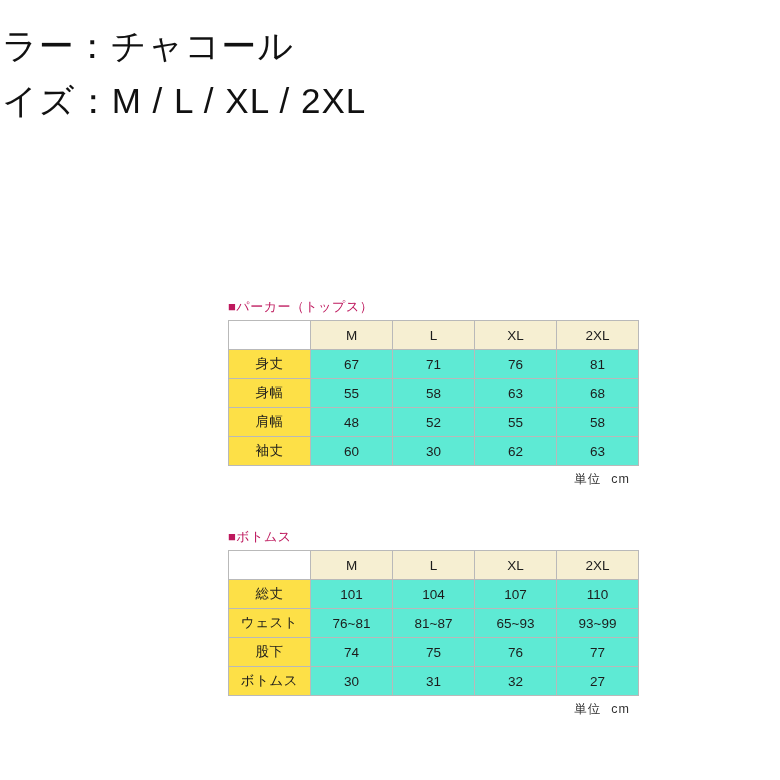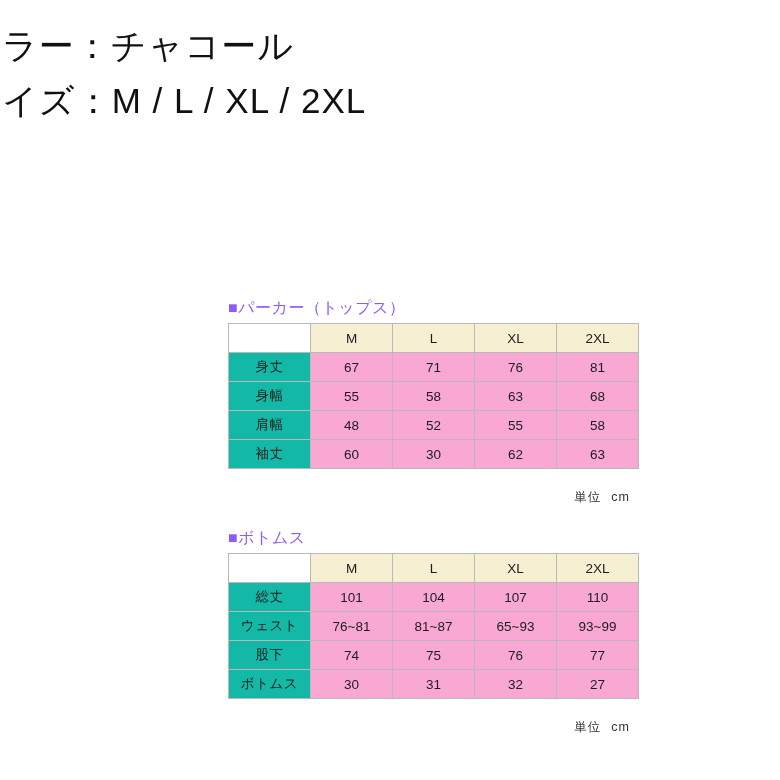--- a/index.html
+++ b/index.html
@@ -36,22 +36,22 @@
   
   .table-section {
     position: absolute;
     left: 228px;
     width: 410px;
   }
   #section-tops { top: 298px; }
   #section-bottoms { top: 528px; }
 
   .section-title {
-    font-size: 16px;
-    color: #8b5cf6;
+    font-size: 13px;
+    color: #be185d;
     margin-bottom: 4px;
     white-space: nowrap;
     letter-spacing: 0.5px;
     font-family: Liberation Serif, serif;
   }
 
   table.size-table {
     border-collapse: collapse;
     table-layout: fixed;
     width: 410px;
@@ -80,34 +80,34 @@
     border-top-color: #ffffff;
   }
   
   th.size-head {
     background: #f6efd2;
     font-weight: 700;
     font-size: 14px;
   }
   
   td.row-label {
-    background: #14b8a6;
+    background: #fde047;
     font-size: 13px;
     letter-spacing: 0.5px;
   }
   td.value {
-    background: #f9a8d4;
+    background: #5eead4;
     font-size: 13.5px;
   }
 
   .unit-note {
     text-align: right;
     font-size: 12.5px;
     color: #333333;
-    margin-top: 20px;
+    margin-top: 5px;
     padding-right: 8px;
     letter-spacing: 1px;
   }
   .unit-note .unit-gap { display: inline-block; width: 10px; }
 </style>
 </head>
 <body>
 
 <div class="header-block">
   <div class="header-line">ラー：チャコール</div>

